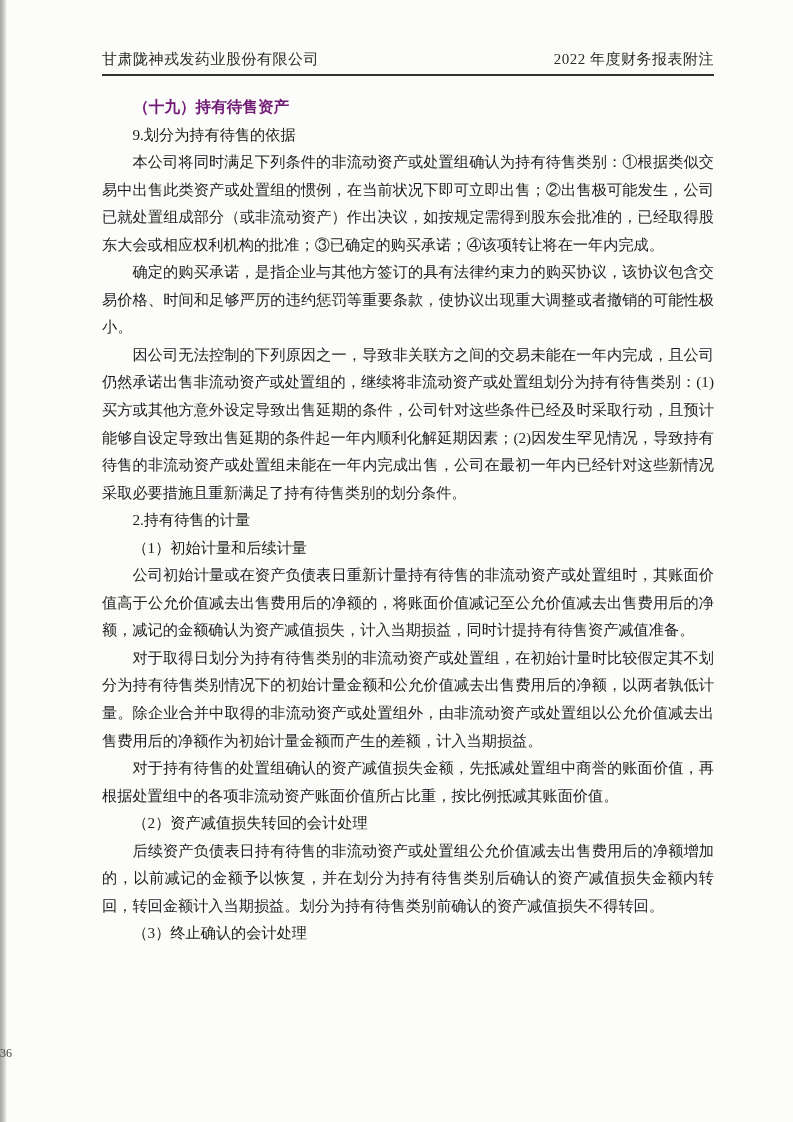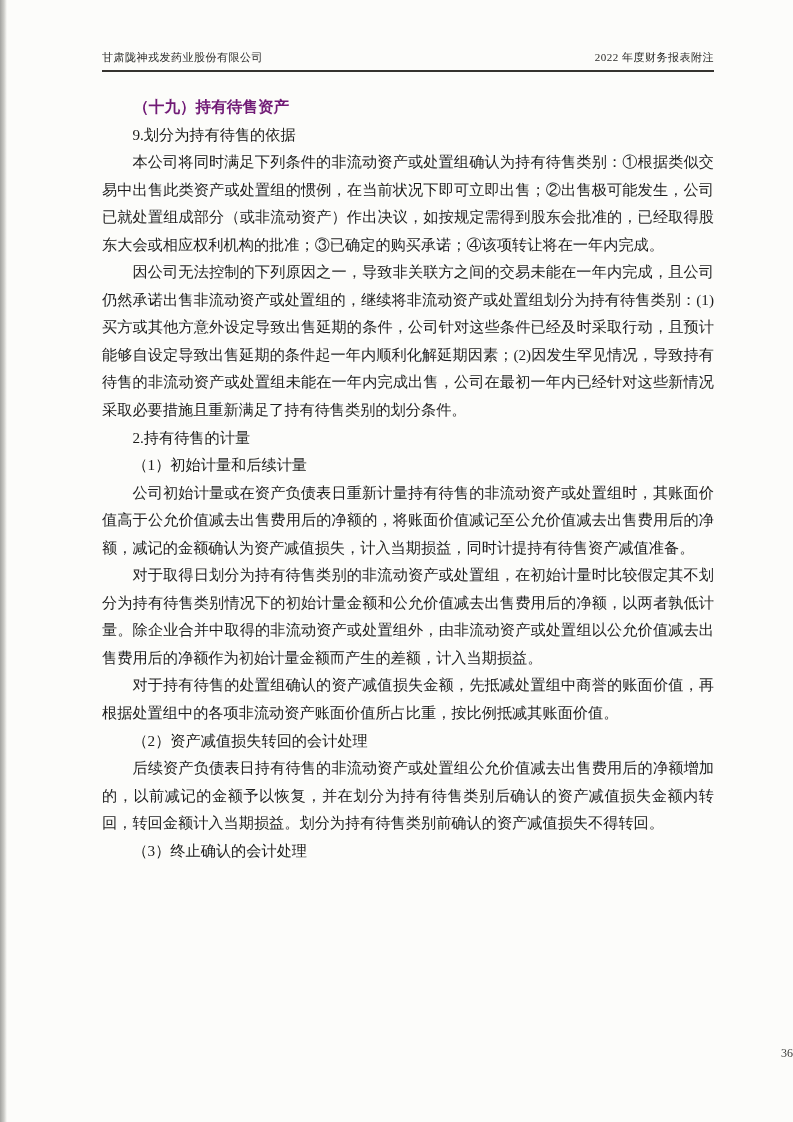--- a/index.html
+++ b/index.html
@@ -17,56 +17,57 @@
   .scan-edge{
     position:absolute;left:0;top:0;width:7px;height:100%;
     background:linear-gradient(to right,#4a4a46,#9a9a94 55%,rgba(250,250,248,0));
     opacity:.5;
   }
   .header{
     position:absolute;left:102px;top:50px;width:612px;
     display:flex;justify-content:space-between;align-items:flex-end;
     padding-bottom:5px;
     border-bottom:2px solid #35332f;
-    font-size:11px;
+    font-size:15px;
     color:#2a2a28;
   }
   .header .company{letter-spacing:.5px;}
   .header .doc-title{letter-spacing:.5px;}
   .content{
     position:absolute;left:102px;top:93px;width:612px;
     font-size:15.2px;line-height:27.55px;
     text-align:justify;text-justify:inter-ideograph;
   }
   .section-title{
     margin:0;font-size:15.6px;font-weight:bold;text-indent:2em;
     color:#701a75;
   }
   .content p{margin:0;text-indent:2em;}
   .content p.heading{color:#1b1b19;}
   .page-number{
     position:absolute;left:0;top:1046px;width:100%;
-    text-align:right;font-size:12px;color:#3c3c3a;
+    text-align:left;font-size:12px;color:#3c3c3a;
   }
 </style>
 </head>
 <body>
 
 <div class="page">
   <div class="scan-edge"></div>
 
   <div class="header">
     <span class="company">甘肃陇神戎发药业股份有限公司</span>
     <span class="doc-title">2022 年度财务报表附注</span>
   </div>
 
   <div class="content">
     <p class="section-title">（十九）持有待售资产</p>
     <p class="heading">9.划分为持有待售的依据</p>
     <p class="paragraph">本公司将同时满足下列条件的非流动资产或处置组确认为持有待售类别：①根据类似交易中出售此类资产或处置组的惯例，在当前状况下即可立即出售；②出售极可能发生，公司已就处置组成部分（或非流动资产）作出决议，如按规定需得到股东会批准的，已经取得股东大会或相应权利机构的批准；③已确定的购买承诺；④该项转让将在一年内完成。</p>
+    <p class="paragraph">确定的购买承诺，是指企业与其他方签订的具有法律约束力的购买协议，该协议包含交易价格、时间和足够严厉的违约惩罚等重要条款，使协议出现重大调整或者撤销的可能性极小。</p>
     <p class="paragraph">因公司无法控制的下列原因之一，导致非关联方之间的交易未能在一年内完成，且公司仍然承诺出售非流动资产或处置组的，继续将非流动资产或处置组划分为持有待售类别：(1)买方或其他方意外设定导致出售延期的条件，公司针对这些条件已经及时采取行动，且预计能够自设定导致出售延期的条件起一年内顺利化解延期因素；(2)因发生罕见情况，导致持有待售的非流动资产或处置组未能在一年内完成出售，公司在最初一年内已经针对这些新情况采取必要措施且重新满足了持有待售类别的划分条件。</p>
     <p class="heading">2.持有待售的计量</p>
     <p class="heading">（1）初始计量和后续计量</p>
     <p class="paragraph">公司初始计量或在资产负债表日重新计量持有待售的非流动资产或处置组时，其账面价值高于公允价值减去出售费用后的净额的，将账面价值减记至公允价值减去出售费用后的净额，减记的金额确认为资产减值损失，计入当期损益，同时计提持有待售资产减值准备。</p>
     <p class="paragraph">对于取得日划分为持有待售类别的非流动资产或处置组，在初始计量时比较假定其不划分为持有待售类别情况下的初始计量金额和公允价值减去出售费用后的净额，以两者孰低计量。除企业合并中取得的非流动资产或处置组外，由非流动资产或处置组以公允价值减去出售费用后的净额作为初始计量金额而产生的差额，计入当期损益。</p>
     <p class="paragraph">对于持有待售的处置组确认的资产减值损失金额，先抵减处置组中商誉的账面价值，再根据处置组中的各项非流动资产账面价值所占比重，按比例抵减其账面价值。</p>
     <p class="heading">（2）资产减值损失转回的会计处理</p>
     <p class="paragraph">后续资产负债表日持有待售的非流动资产或处置组公允价值减去出售费用后的净额增加的，以前减记的金额予以恢复，并在划分为持有待售类别后确认的资产减值损失金额内转回，转回金额计入当期损益。划分为持有待售类别前确认的资产减值损失不得转回。</p>
     <p class="heading">（3）终止确认的会计处理</p>
   </div>

